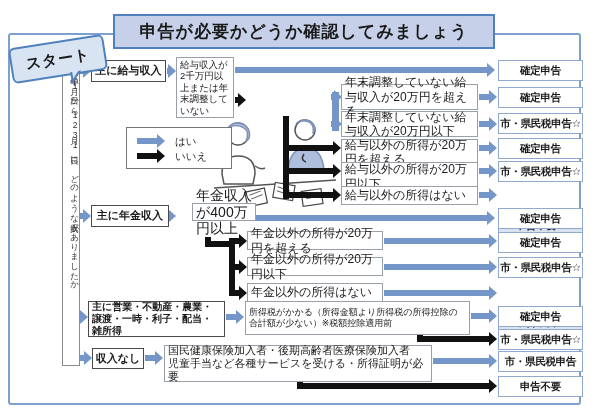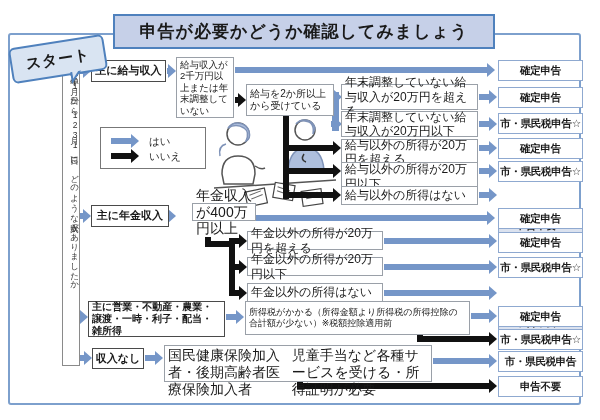--- a/index.html
+++ b/index.html
@@ -35,21 +35,21 @@
           letter-spacing:-0.3px;justify-content:center;z-index:4;}
   .shaded{background:var(--shaded-fill);margin-top:30px;}
   .arrow{position:absolute;height:14px;z-index:3;}
   .arrow::before{content:'';position:absolute;left:0;right:7px;top:4px;bottom:4px;background:var(--ac);}
   .arrow::after{content:'';position:absolute;right:0;top:0;width:0;height:0;
           border-left:8px solid var(--ac);border-top:7px solid transparent;border-bottom:7px solid transparent;}
   .blue{--ac:var(--arrow-blue);}
   .black{--ac:#111;}
   .bar{position:absolute;background:#111;z-index:2;}
   .bbar{position:absolute;background:var(--arrow-blue);z-index:2;}
-  .legend{position:absolute;left:100px;top:127px;width:104px;height:40px;
+  .legend{position:absolute;left:126px;top:127px;width:104px;height:40px;
           border:1px solid #777;background:#fff;z-index:4;}
   .legend .lab{position:absolute;left:48px;font-size:10.5px;}
   .illus{position:absolute;left:208px;top:114px;z-index:1;}
 </style>
 </head>
 <body>
 
 <div id="stage">
   <div class="frame"></div>
 
@@ -98,21 +98,20 @@
   <div class="arrow blue" style="left:79px;top:64px;width:12px"></div>
   <div class="arrow blue" style="left:79px;top:209px;width:12px"></div>
   <div class="arrow blue" style="left:79px;top:310px;width:9px"></div>
   <div class="arrow blue" style="left:79px;top:351px;width:13px"></div>
 
   <div class="box cat" style="left:91px;top:60px;width:75px;height:22px">主に給与収入</div>
   <div class="arrow blue" style="left:167px;top:64px;width:9px"></div>
   <div class="box cond" style="left:176px;top:57px;width:58px;height:61px;font-size:9.5px">給与収入が2千万円以上または年末調整していない</div>
   <div class="arrow blue" style="left:235px;top:63px;width:260px"></div>
   <div class="arrow black" style="left:235px;top:93px;width:11px"></div>
-  <div class="box cond" style="left:246px;top:84px;width:88px;height:32px;font-size:10px">給与を2か所以上から受けている</div>
 
   <div class="bbar" style="left:332px;top:92px;width:7px;height:39px"></div>
   <div class="arrow blue" style="left:331px;top:90px;width:11px"></div>
   <div class="arrow blue" style="left:331px;top:117px;width:11px"></div>
 
   <div class="bar" style="left:283px;top:116px;width:6px;height:83px"></div>
   <div class="arrow black" style="left:283px;top:141px;width:58px"></div>
   <div class="arrow black" style="left:283px;top:164px;width:58px"></div>
   <div class="arrow black" style="left:283px;top:188px;width:58px"></div>
 
@@ -146,21 +145,21 @@
 
   <div class="box cat" style="left:88px;top:301px;width:137px;height:36px;font-size:10px;padding:1px 3px;justify-content:flex-start;text-align:left">主に営業・不動産・農業・譲渡・一時・利子・配当・雑所得</div>
   <div class="arrow blue" style="left:226px;top:310px;width:18px"></div>
   <div class="box cond" style="left:245px;top:301px;width:225px;height:34px;font-size:9px">所得税がかかる（所得金額より所得税の所得控除の合計額が少ない）※税額控除適用前</div>
   <div class="arrow blue" style="left:471px;top:309px;width:26px"></div>
   <div class="bar" style="left:417px;top:333px;width:6px;height:7px"></div>
   <div class="arrow black" style="left:417px;top:332px;width:80px"></div>
 
   <div class="box cat" style="left:92px;top:348px;width:52px;height:21px">収入なし</div>
   <div class="arrow blue" style="left:145px;top:351px;width:18px"></div>
-  <div class="box cond" style="left:164px;top:345px;width:268px;height:37px;font-size:14px;flex-direction:row;align-items:flex-start;justify-content:center">
+  <div class="box cond" style="left:164px;top:345px;width:268px;height:37px;font-size:11px;flex-direction:column;align-items:flex-start;justify-content:center">
     <div>国民健康保険加入者・後期高齢者医療保険加入者</div>
     <div>児童手当など各種サービスを受ける・所得証明が必要</div>
   </div>
   <div class="arrow blue" style="left:433px;top:354px;width:64px"></div>
   <div class="bar" style="left:297px;top:382px;width:6px;height:6px"></div>
   <div class="arrow black" style="left:297px;top:379px;width:200px"></div>
 
   <div class="box result" style="left:498px;top:60px;width:85px;height:21px">確定申告</div>
   <div class="box result" style="left:498px;top:87px;width:85px;height:21px">確定申告</div>
   <div class="box result" style="left:498px;top:113px;width:85px;height:21px">市・県民税申告☆</div>

